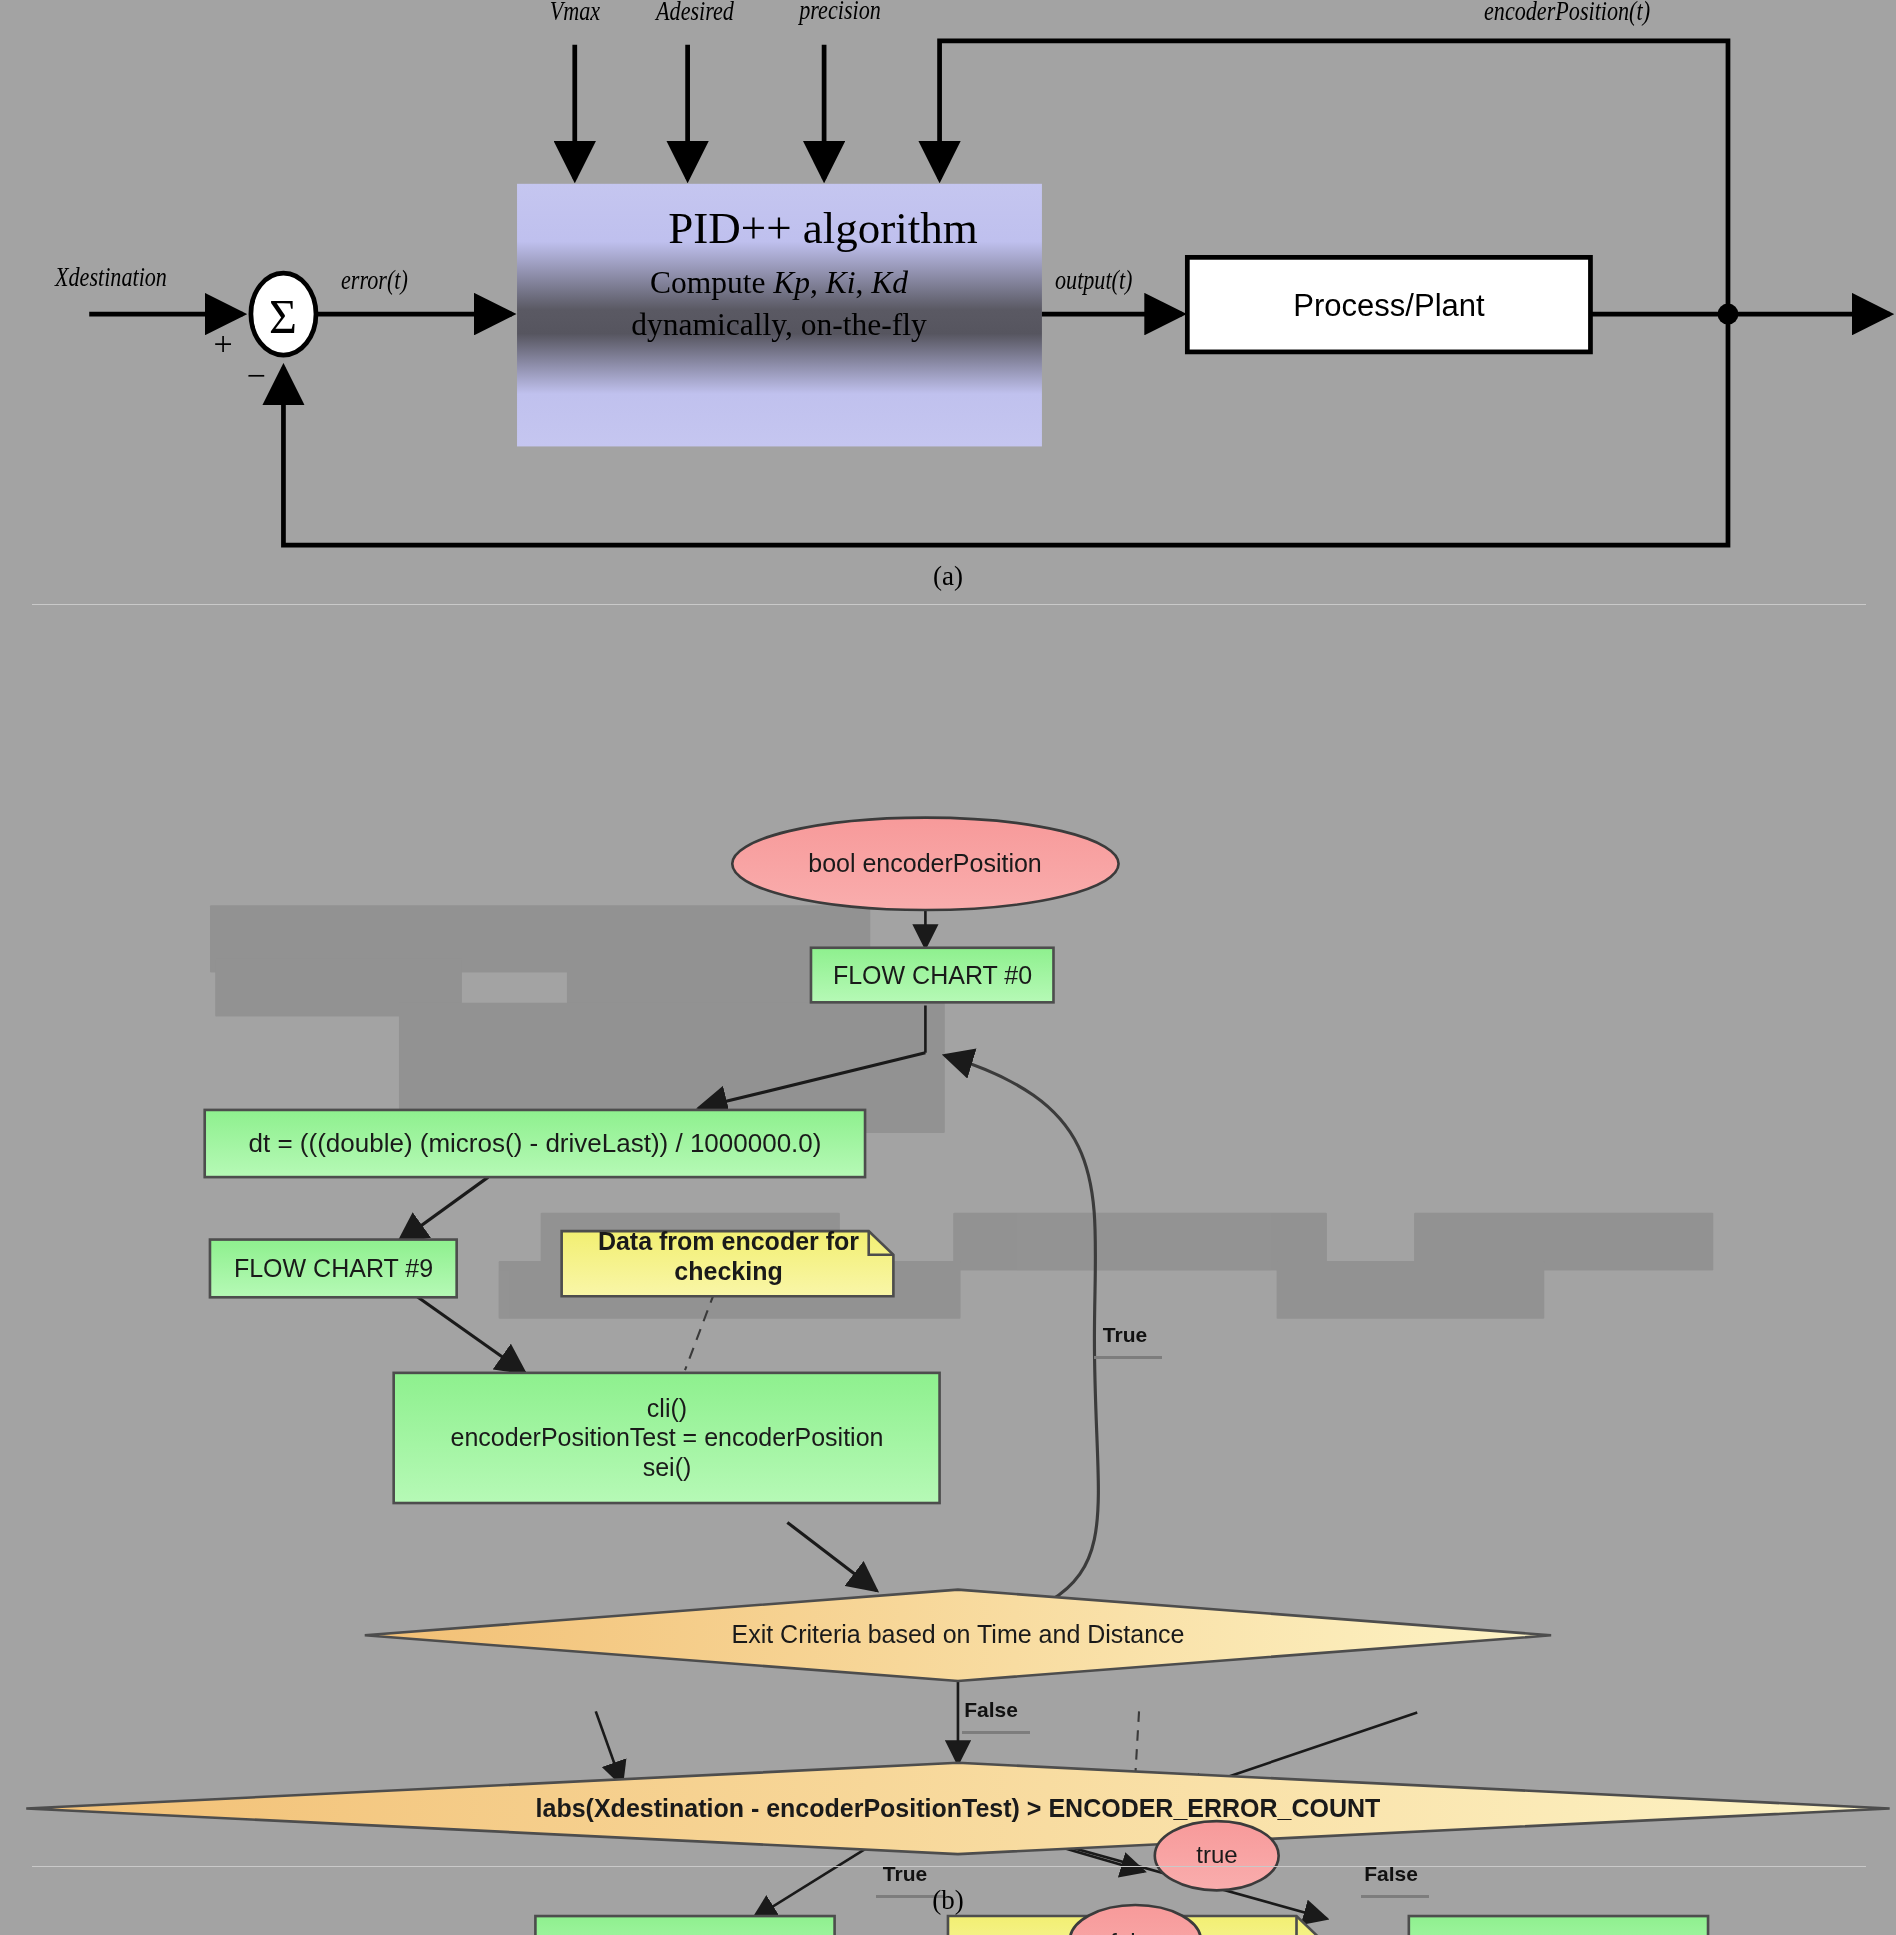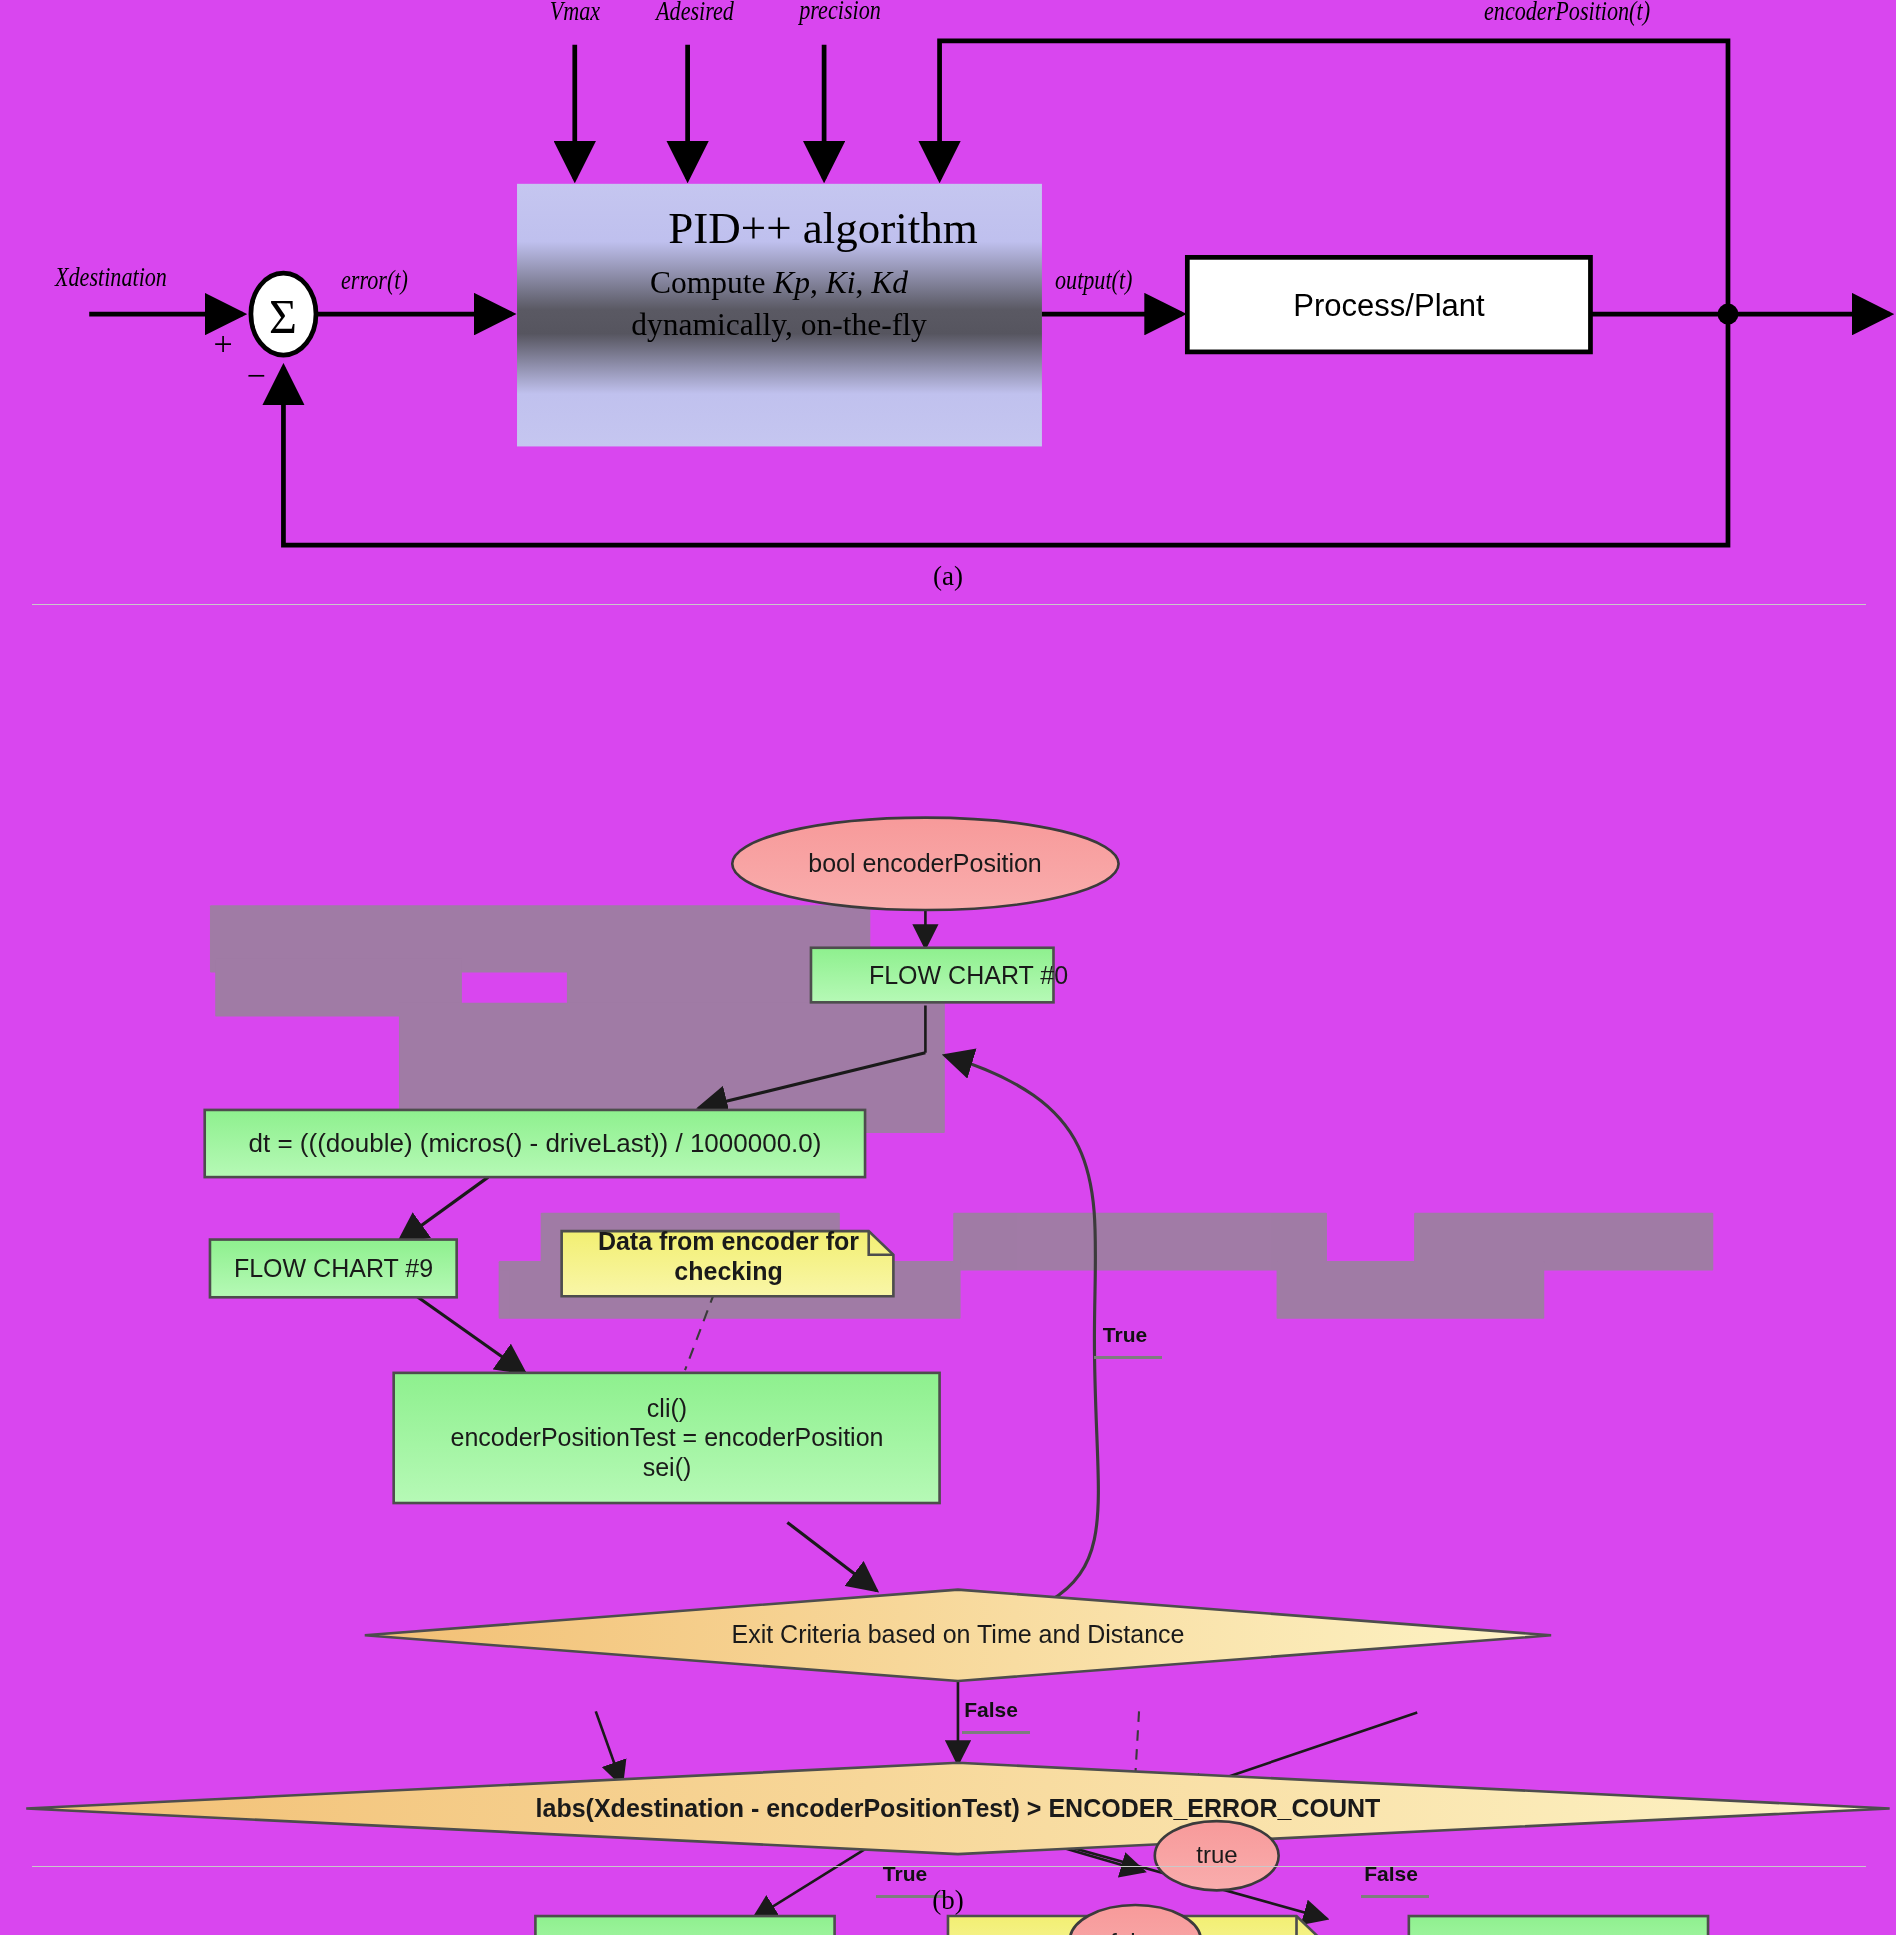--- a/index.html
+++ b/index.html
@@ -1,17 +1,17 @@
 <!DOCTYPE html>
 <html style="font-size:8.4px"><head>
 <meta charset="utf-8">
 <style>
   html,body{margin:0;padding:0;background:#ffffff;}
   body{width:1897px;height:1936px;font-family:"Liberation Sans",sans-serif;}
-  #root{position:relative;width:1897px;height:1936px;overflow:hidden;background:#d946ef;}
+  #root{position:relative;width:1897px;height:1936px;overflow:hidden;background:#a3a3a3;}
 
   
   #panel-a{position:absolute;left:0;top:0;width:1897px;height:604px;}
   #panel-b{position:absolute;left:0;top:604px;width:1897px;height:1332px;}
 
   .divider{position:absolute;left:31.5px;width:1834px;height:0.5px;background:#c9c9c9;}
 
   .svgfull{position:absolute;left:0;top:0;width:100%;height:100%;}
 
   .lbl{position:absolute;white-space:nowrap;color:#000;}
@@ -219,21 +219,21 @@
 
       <rect x="940" y="1242" width="880" height="110" fill="url(#gp)" stroke="#4d4d4d" stroke-width="5" transform="translate(0,1350)"></rect>
       <ellipse cx="2163" cy="2647" rx="125" ry="68" fill="url(#ge)" stroke="#3b3b3b" stroke-width="5" transform="translate(0,-100)"></ellipse>
       <path d="M2422,1242 L2890,1242 L2938,1288 L2938,1352 L2422,1352 Z" fill="url(#gn)" stroke="#4d4d4d" stroke-width="5" transform="translate(0,1350)"></path>
       <path d="M2890,1242 L2890,1288 L2938,1288" fill="none" stroke="#4d4d4d" stroke-width="5" transform="translate(0,1350)"></path>
       <ellipse cx="2318" cy="2545" rx="118" ry="66" fill="url(#ge)" stroke="#3b3b3b" stroke-width="5" transform="translate(0,-160)"></ellipse>
     </svg>
 
     <div class="nodetext" style="left:732px;top:239px;width:386px;height:42px;font-size:25px;">bool encoderPosition</div>
 
-    <div class="nodetext" style="left:811px;top:344px;width:243px;height:55px;font-size:25px;padding-left:36px;">FLOW CHART #0</div>
+    <div class="nodetext" style="left:811px;top:344px;width:243px;height:55px;font-size:25px;">FLOW CHART #0</div>
 
     <div class="nodetext" style="left:209px;top:506px;width:652px;height:67px;font-size:26px;">dt = (((double) (micros() - driveLast)) / 1000000.0)</div>
 
     <div class="nodetext" style="left:210px;top:636px;width:247px;height:58px;font-size:25px;">FLOW CHART #9</div>
 
     <div class="nodetext" style="left:566px;top:627px;width:325px;height:51px;font-size:25px;padding:0 5.2px;box-sizing:border-box;font-weight:bold;">Data from encoder for checking</div>
 
     <div class="nodetext" style="left:394px;top:769px;width:546px;height:130px;font-size:25px;white-space:pre-line;">cli()
 encoderPositionTest = encoderPosition
 sei()</div>

